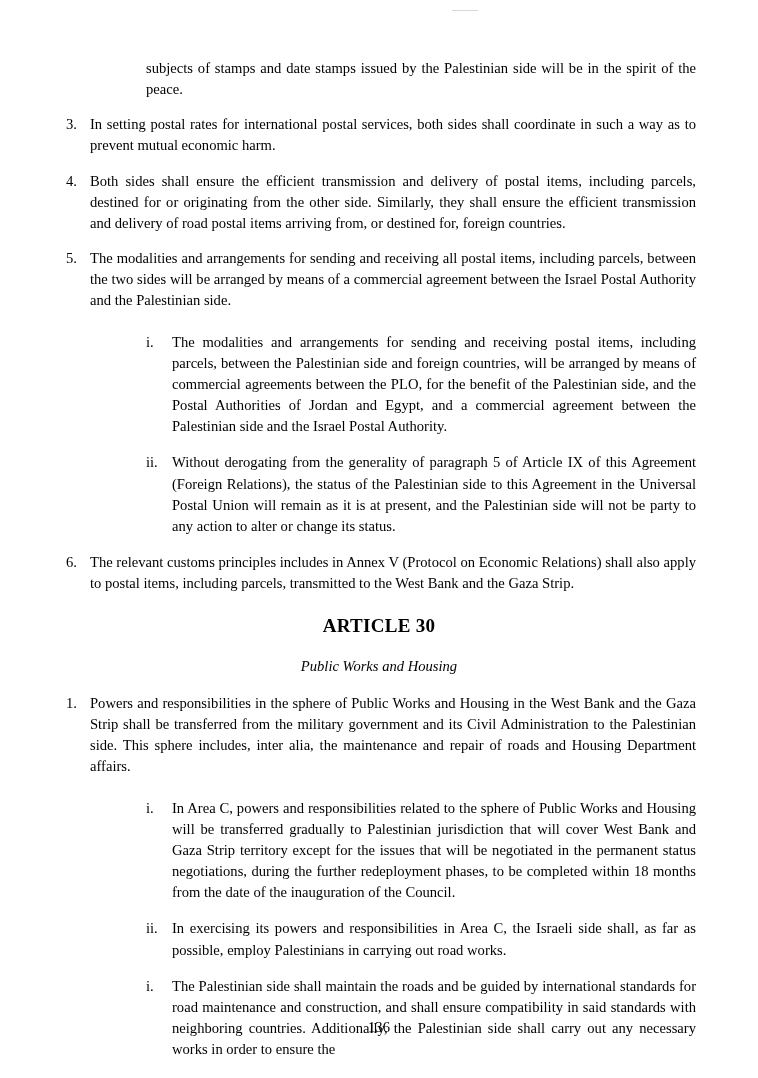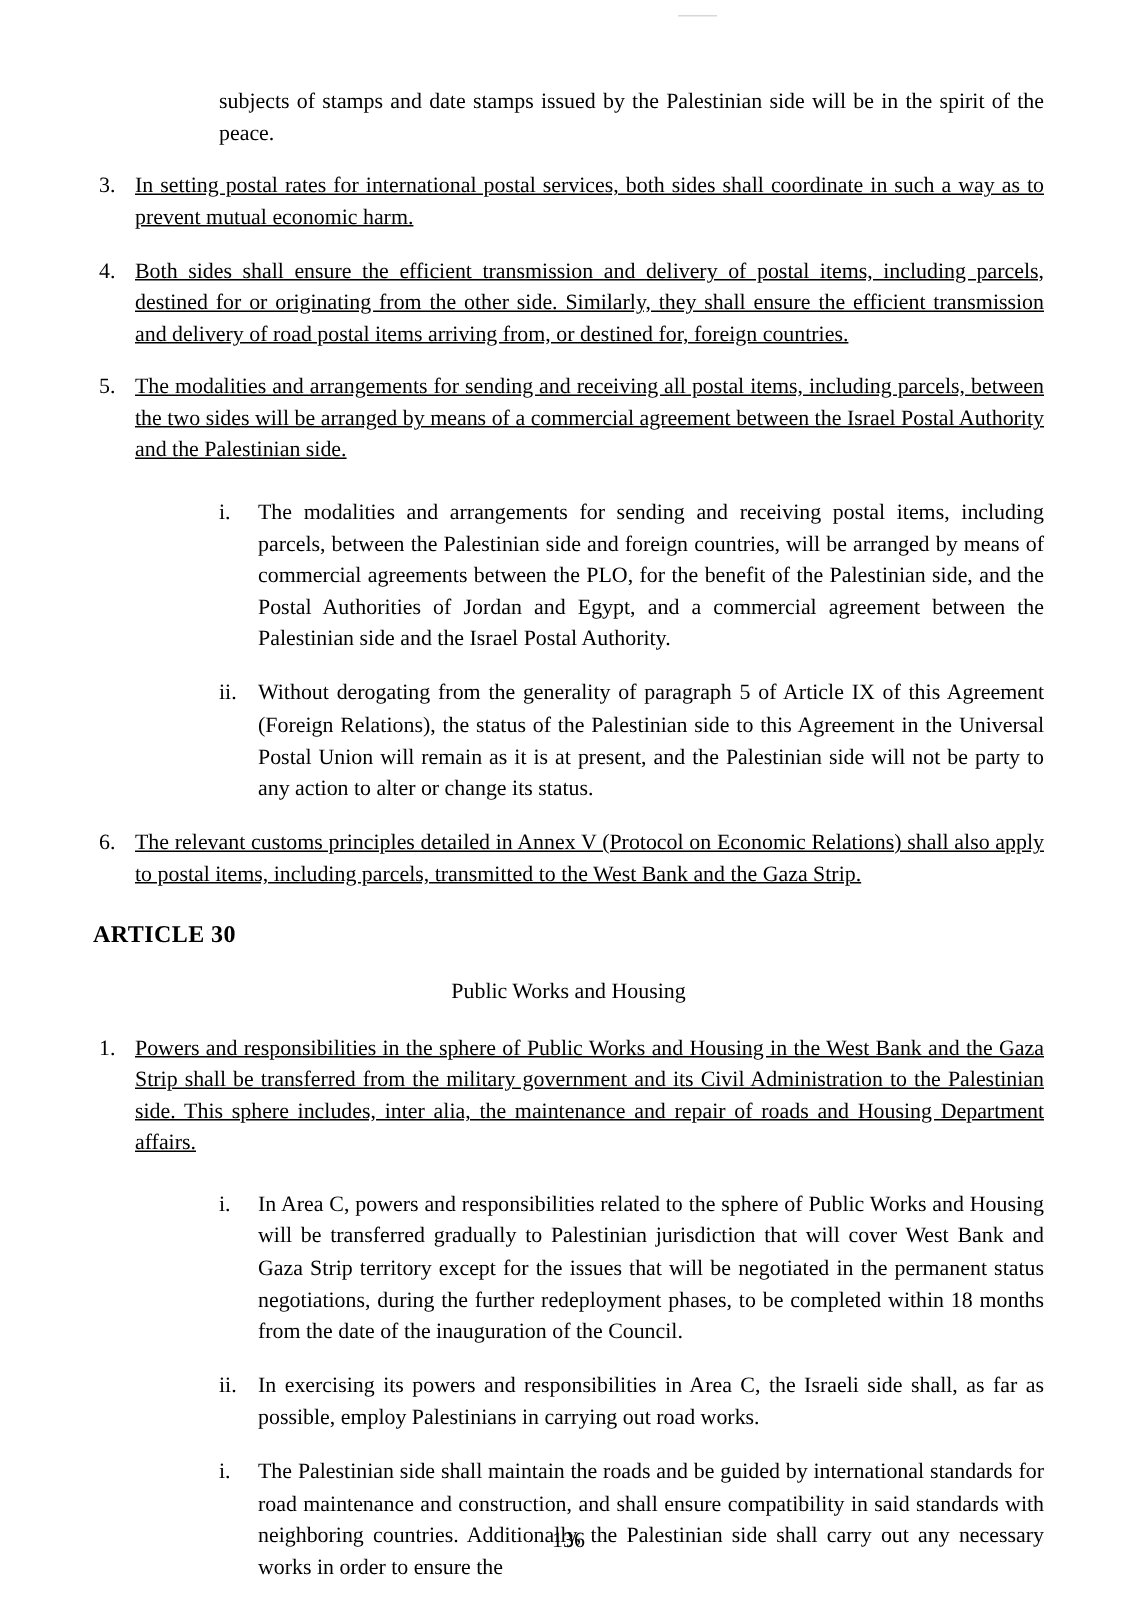--- a/index.html
+++ b/index.html
@@ -41,51 +41,51 @@
   .item .num {
     width: 28px;
     flex: 0 0 28px;
     text-align: left;
     padding-left: 4px;
     box-sizing: border-box;
   }
   .item .txt {
     flex: 1 1 auto;
     text-align: justify;
-    text-decoration: underline;
   }
   
   .subitem {
     display: flex;
     align-items: flex-start;
     margin: 0 0 7px 84px;
   }
   .subitem .num {
     width: 26px;
     flex: 0 0 26px;
     text-align: left;
   }
   .subitem .txt {
     flex: 1 1 auto;
     text-align: justify;
     font-family: Liberation Serif, serif;
   }
   .spacer-sm { height: 8px; }
   .spacer-md { height: 14px; }
   .article-title {
-    text-align: left;
+    text-align: center;
     font-weight: bold;
-    font-size: 16px;
+    font-size: 19px;
     margin: 18px 0 0 0;
     letter-spacing: 0.3px;
   }
   .article-subtitle {
     text-align: center;
     font-size: 14.6px;
     margin: 16px 0 16px 0;
+    font-style: italic;
   }
   .page-number {
     position: absolute;
     left: 0;
     right: 0;
     bottom: 42px;
     text-align: center;
     font-size: 14.6px;
   }
   .top-speck {
@@ -140,21 +140,21 @@
 
     <div class="subitem">
       <span class="num">ii.</span>
       <span class="txt">Without  derogating  from  the  generality  of  paragraph  5 of Article IX of this Agreement  (Foreign   Relations),  the  status  of the Palestinian side to this Agreement in the Universal Postal Union will remain as it is at present, and the Palestinian side will not be party to any action to alter or change its status.</span>
     </div>
 
     <div class="spacer-sm"></div>
 
     <div class="item">
       <span class="num">6.</span>
-      <span class="txt">The  relevant  customs  principles  detailed  in   Annex  V  (Protocol on Economic Relations)  shall  also  apply to postal items, including parcels, transmitted to the West Bank and the Gaza Strip.</span>
+      <span class="txt">The  relevant  customs  principles  includes  in   Annex  V  (Protocol on Economic Relations)  shall  also  apply to postal items, including parcels, transmitted to the West Bank and the Gaza Strip.</span>
     </div>
 
     <h2 class="article-title">ARTICLE 30</h2>
     <p class="article-subtitle">Public Works and Housing</p>
 
     <div class="item">
       <span class="num">1.</span>
       <span class="txt">Powers  and  responsibilities  in  the  sphere  of Public Works and Housing in the West Bank  and  the  Gaza  Strip  shall  be  transferred  from the military government and its Civil   Administration   to   the  Palestinian  side.  This  sphere  includes,  inter  alia,  the maintenance and repair of roads and Housing Department affairs.</span>
     </div>
 

